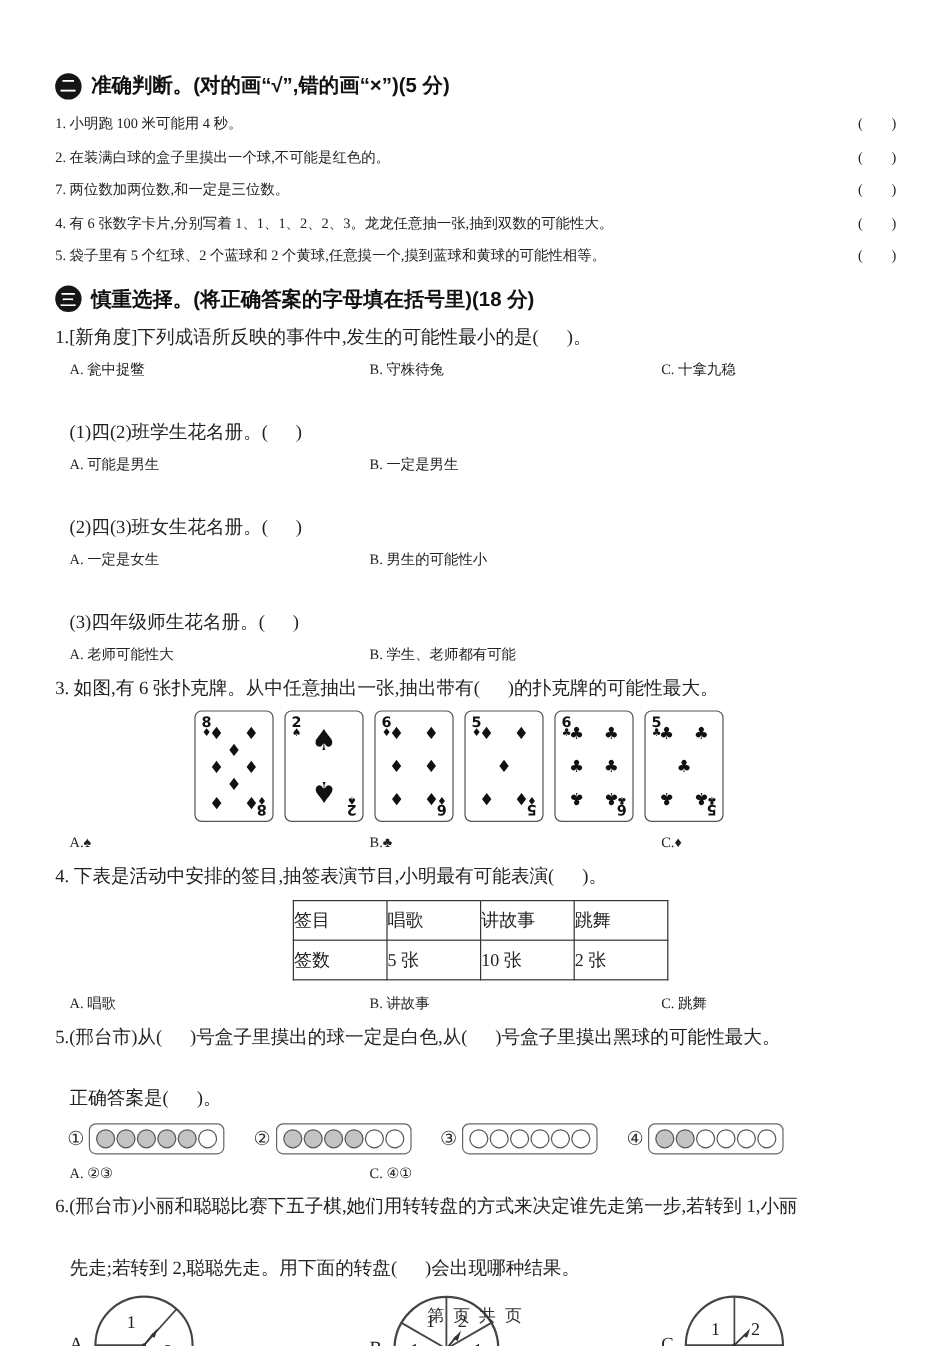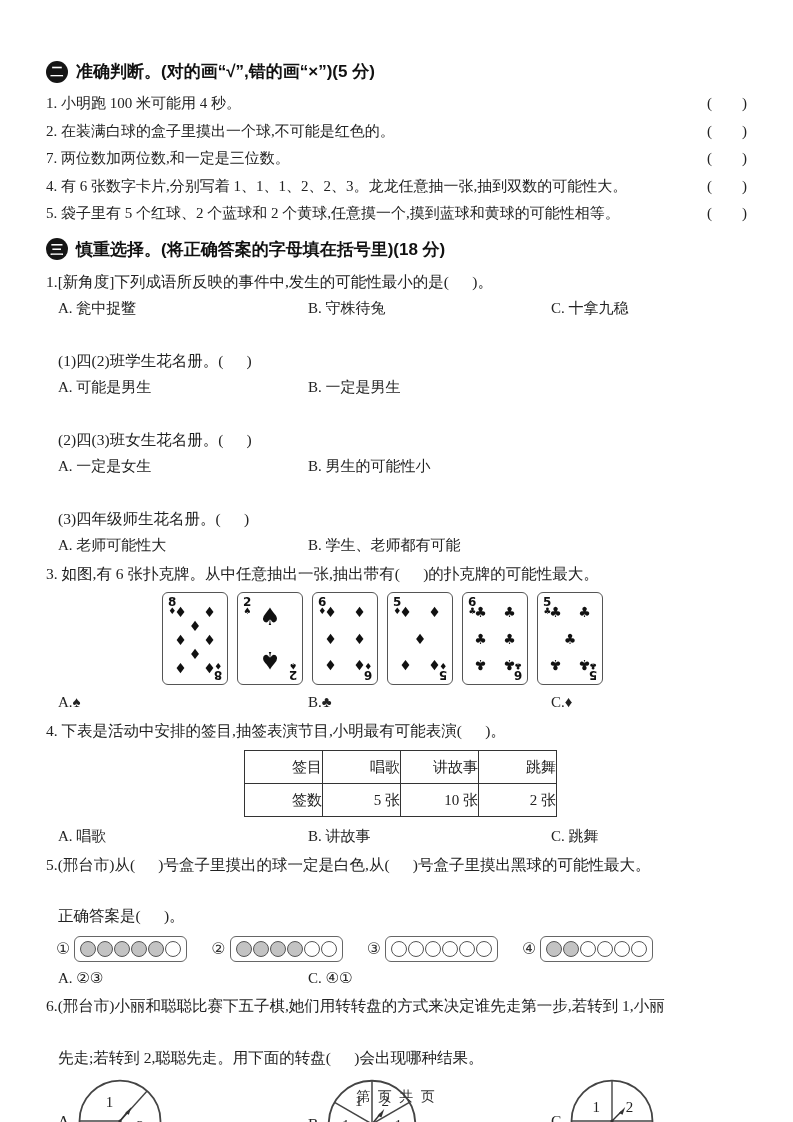--- a/index.html
+++ b/index.html
@@ -10,48 +10,48 @@
   }
   .content { padding:60px 46px 0 46px; }
 
   
   .sec-header { display:flex; align-items:center; gap:8px; margin:0 0 7px 0;
     font-family:"Liberation Sans","DejaVu Sans",sans-serif; font-weight:bold; font-size:17px; color:#111; }
   .sec-icon { width:22px; height:22px; min-width:22px; border-radius:50%; background:#151515; color:#fff;
     display:flex; align-items:center; justify-content:center; font-size:13px; line-height:1; }
 
   
-  .judge-item { display:flex; font-size:15px; line-height:27.5px; }
+  .judge-item { display:flex; font-size:12px; line-height:27.5px; }
   .judge-item .jtext { flex:1; white-space:pre-wrap; }
   .bracket { white-space:pre; }
 
   
   .qline { font-size:15.5px; line-height:27.5px; white-space:pre-wrap; }
   .indent { padding-left:12px;margin-top:24px; }
-  .opts { display:flex; font-size:15px; line-height:27.5px; padding-left:12px; }
+  .opts { display:flex; font-size:12px; line-height:27.5px; padding-left:12px; }
   .opts .c1 { width:250px; } .opts .c2 { width:243px; } .opts .c3 { flex:1; }
 
   
   .cards { display:flex; gap:9px; margin:5px 0 4px 116px; }
   .card { width:66px; height:93px; border:1.5px solid #555; border-radius:6px; background:#fff; position:relative;
     font-family:"DejaVu Sans",sans-serif; }
   .corner { position:absolute; display:flex; flex-direction:column; align-items:center; line-height:10px;
     font-size:12px; font-weight:bold; color:#111; }
   .corner .csuit { font-size:9px; line-height:8px; }
   .corner.tl { top:4px; left:5px; }
   .corner.br { bottom:4px; right:5px; transform:rotate(180deg); }
   .pips { position:absolute; top:12px; bottom:12px; left:8px; right:8px;
     display:flex; flex-direction:column; justify-content:space-between; }
   .pip-row { text-align:center; white-space:pre; word-spacing:12px; font-size:14px; line-height:1; color:#111; }
   .pip-row.big { font-size:24px; }
   .pip-row.flip { transform:rotate(180deg); }
 
   
   .sign-table { border-collapse:collapse; margin:6px 0 6px 198px; font-size:15px; }
-  .sign-table td { border:1.5px solid #333; width:78px; height:33px; text-align:right; vertical-align:middle; }
+  .sign-table td { border:1.5px solid #333; width:78px; height:33px; text-align:left; vertical-align:middle; }
 
   
   .boxes-row { display:flex; align-items:center; gap:24px; margin:6px 0 3px 10px; }
   .box-group { display:flex; align-items:center; gap:4px; }
   .box-label { font-size:16px; color:#333; }
   .ball-box { border:1.3px solid #666; border-radius:6px; padding:4px 5px; display:flex; gap:1px; background:#fff; }
   .ball { width:16px; height:16px; border-radius:50%; border:1.2px solid #555; }
 
   
   .spinners-row { display:flex; align-items:flex-start; padding-left:12px; margin-top:6px; }

